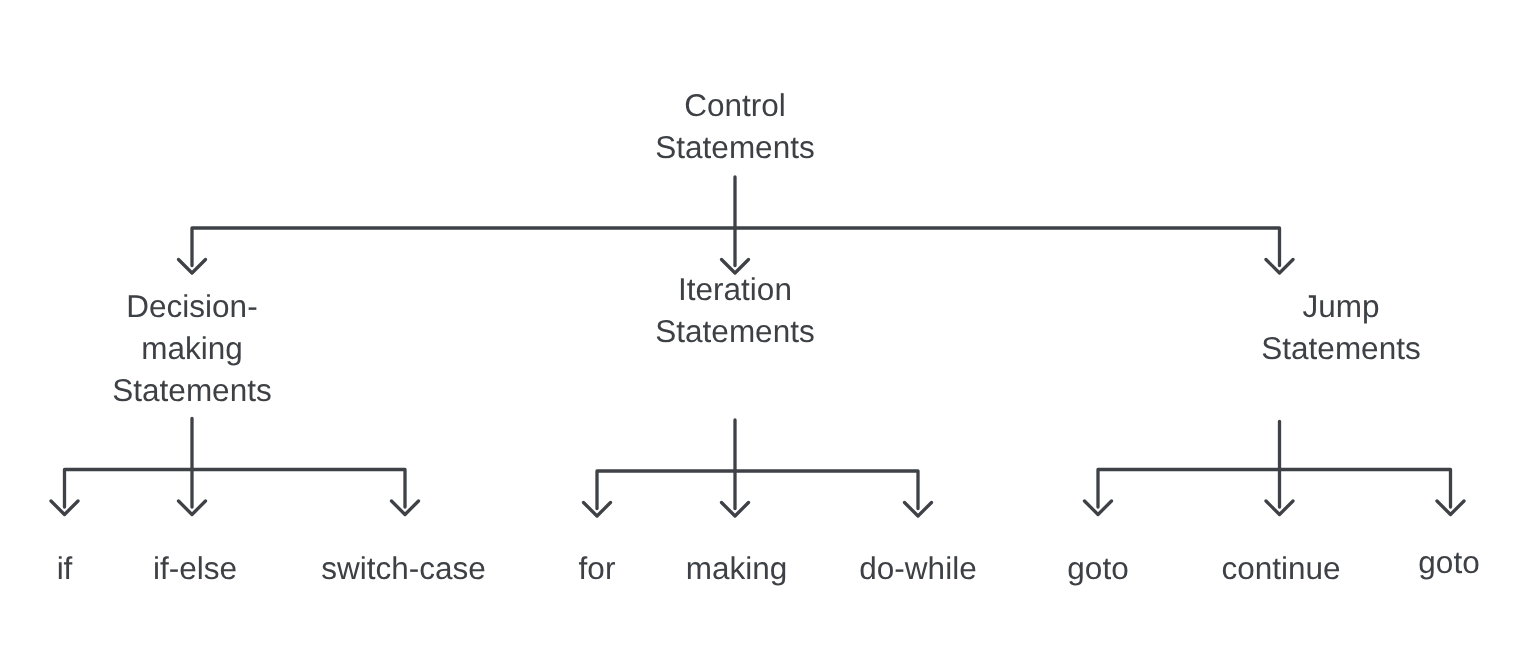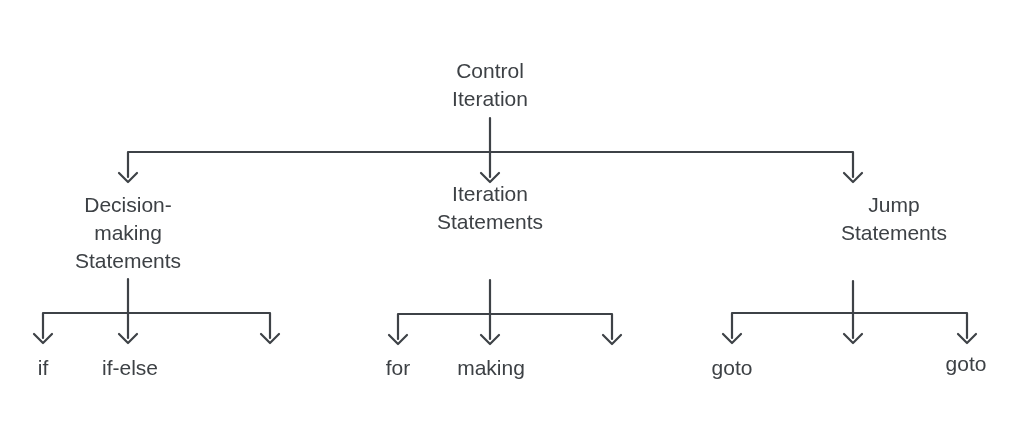--- a/index.html
+++ b/index.html
@@ -36,20 +36,21 @@
     color: #3d4145;
     font-size: 21px;
     line-height: 28px;
     text-align: center;
     white-space: pre-line;
     user-select: none;
   }
   .leaf {
     line-height: 26px;
     white-space: nowrap;
+    margin-top: 12px;
   }
 </style>
 </head>
 <body>
 
 <div class="canvas">
 
   <svg class="connectors" viewBox="0 0 1024 439" xmlns="http://www.w3.org/2000/svg">
 
     <path d="M490 118 L490 177"></path>
@@ -72,40 +73,43 @@
     <polyline points="603,335 612,344 621,335"></polyline>
 
     <path d="M853 281 L853 338"></path>
     <path d="M732 338 L732 313 L967 313 L967 338"></path>
     <polyline points="723,334 732,343 741,334"></polyline>
     <polyline points="844,334 853,343 862,334"></polyline>
     <polyline points="958,334 967,343 976,334"></polyline>
   </svg>
 
   <div class="label" style="left:490px; top:57px">Control
-Iteration</div>
+Statements</div>
 
   <div class="label" style="left:128px; top:191px">Decision-
 making
 Statements</div>
 
   <div class="label" style="left:490px; top:180px">Iteration
 Statements</div>
 
   <div class="label" style="left:894px; top:191px">Jump
 Statements</div>
 
   <div class="label leaf" style="left:43px; top:355px">if</div>
 
   <div class="label leaf" style="left:130px; top:355px">if-else</div>
 
+  <div class="label leaf" style="left:269px; top:355px">switch-case</div>
 
   <div class="label leaf" style="left:398px; top:355px">for</div>
 
   <div class="label leaf" style="left:491px; top:355px">making</div>
 
+  <div class="label leaf" style="left:612px; top:355px">do-while</div>
 
   <div class="label leaf" style="left:732px; top:355px">goto</div>
 
+  <div class="label leaf" style="left:854px; top:355px">continue</div>
 
   <div class="label leaf" style="left:966px; top:351px">goto</div>
 
 </div>
 
 </body></html>

